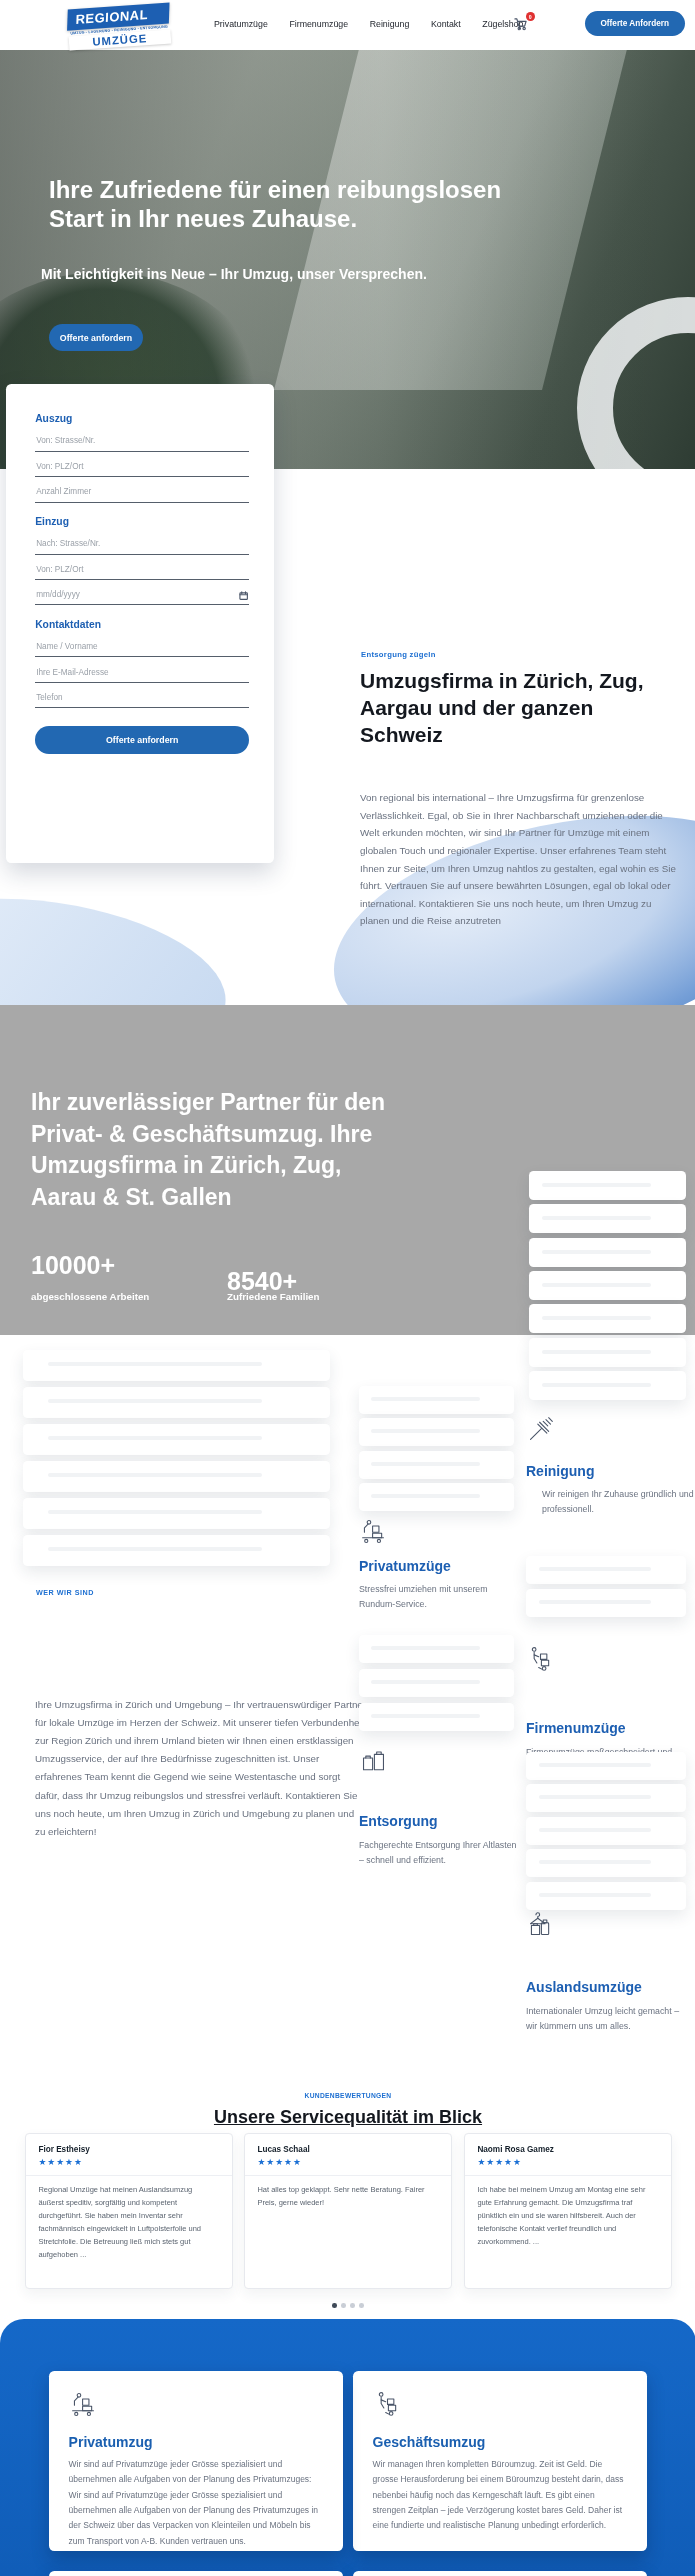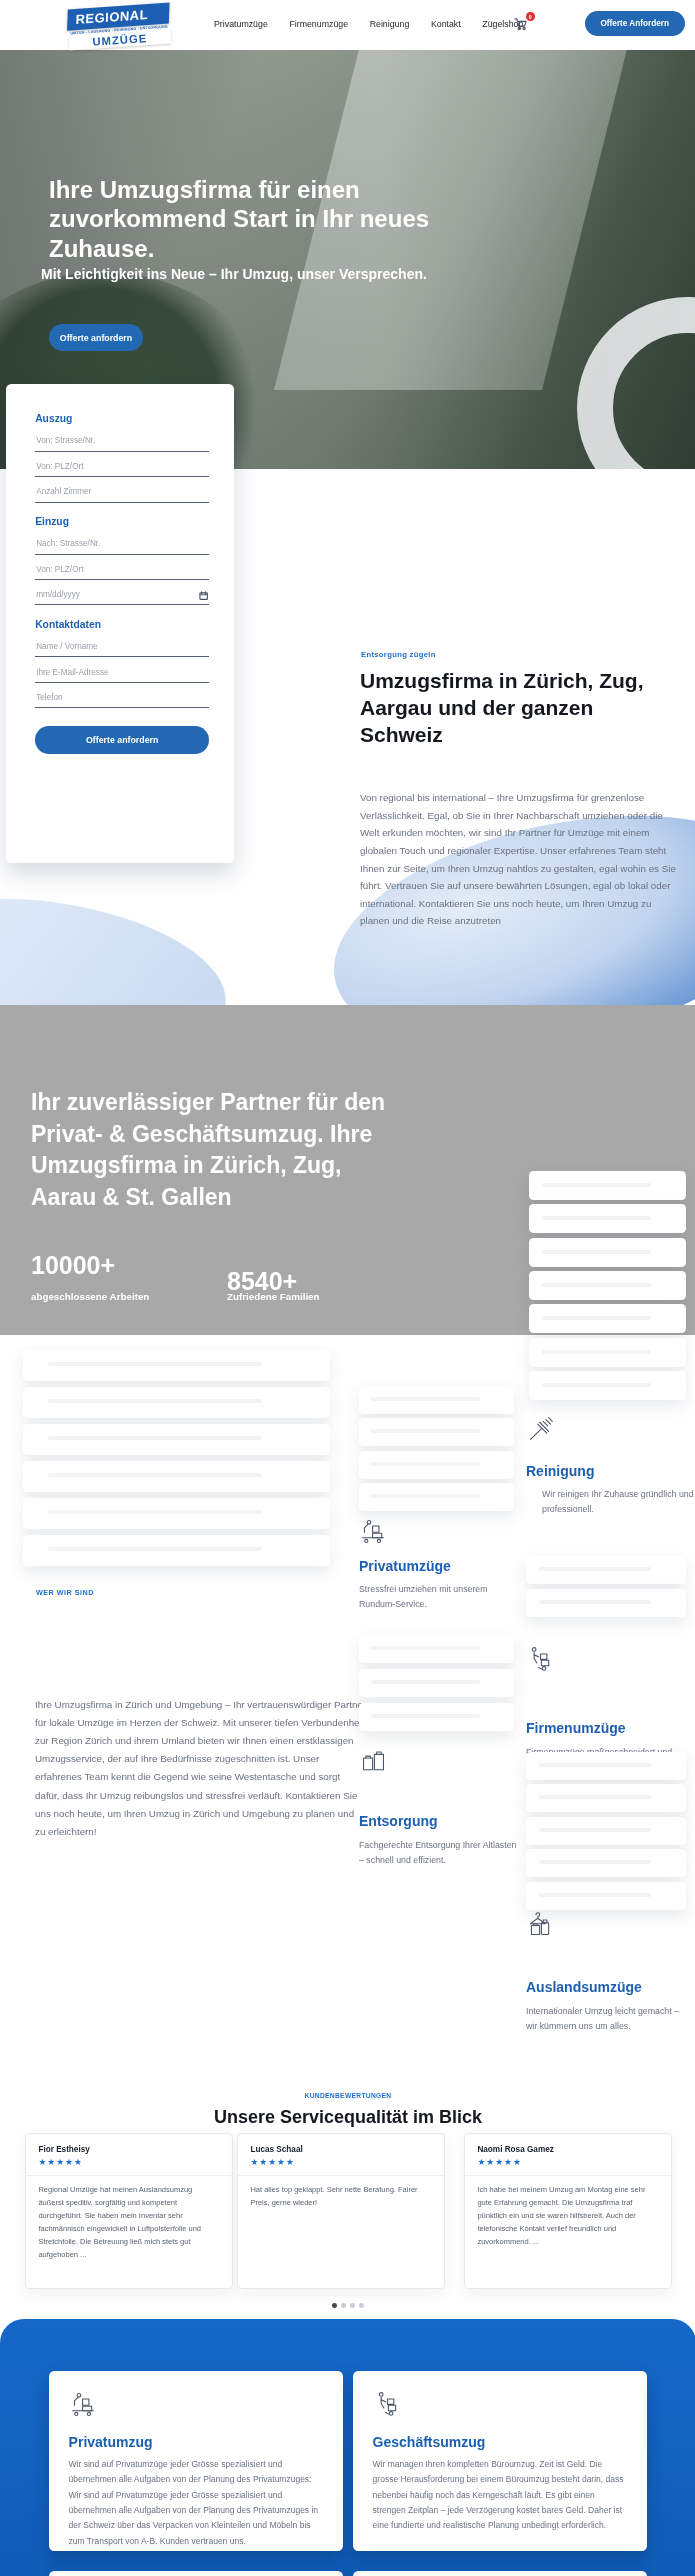--- a/index.html
+++ b/index.html
@@ -36,21 +36,21 @@
   .hero-green{position:absolute;left:-62px;top:222px;width:330px;height:268px;border-radius:50%;
               background:radial-gradient(circle,#33502f 0%,#2c4530 55%,rgba(44,69,48,0) 72%);opacity:.8;}
   .hero-ring{position:absolute;left:577px;top:247px;width:222px;height:222px;border-radius:50%;
              border:36px solid rgba(245,247,248,.85);}
   .hero-title{position:absolute;left:49px;top:125px;width:489px;color:#fff;font-size:24px;line-height:1.22;font-weight:bold;}
   .hero-sub{position:absolute;left:41px;top:216px;width:464px;color:#fff;font-size:14px;line-height:1.25;font-weight:bold;}
   .hero-cta{position:absolute;left:49px;top:274px;width:94px;height:27px;background:#2268b2;color:#fff;border:none;
             border-radius:14px;font-size:8.8px;font-weight:bold;cursor:pointer;}
 
   
-  .form-card{position:absolute;left:6.2px;top:384px;width:228px;height:479px;background:#fff;border-radius:5.2px;
+  .form-card{position:absolute;left:6.2px;top:384px;width:268px;height:479px;background:#fff;border-radius:5.2px;
              box-shadow:0 9.3px 23px rgba(20,40,70,.18);z-index:30;padding:29px 25px 0 29px;}
   .form-sec{color:#1d5fb2;font-weight:bold;font-size:10.3px;margin:9.3px 0 2.1px 0;}
   .finput{display:block;width:100%;border:none;border-bottom:0.5px solid #555e6b;padding:10.3px 1px 5.2px 1px;
           font-size:8.2px;color:#333;outline:none;background:transparent;font-family:inherit;}
   .finput::placeholder{color:#9aa0a8;}
   .date-wrap{position:relative;}
   .date-ico{position:absolute;right:1px;bottom:5.2px;width:9.3px;height:9.3px;}
   .form-submit{width:100%;height:28px;background:#2268b2;color:#fff;border:none;border-radius:14px;
                font-weight:bold;font-size:8.8px;margin-top:17.5px;cursor:pointer;}
 
@@ -81,21 +81,21 @@
   .m-eyebrow{left:36px;top:253px;font-size:7.2px;letter-spacing:0.5px;}
   .m-title{left:35px;top:269px;width:340px;font-size:23px;font-weight:bold;color:#14181f;line-height:1.25;}
   .m-body{left:35px;top:361px;width:332px;font-size:9.8px;line-height:1.85;color:#6a7280;}
   .svc-h{font-size:14px;font-weight:bold;color:#1d5fb2;}
   .svc-t{font-size:8.8px;line-height:1.7;color:#6a7280;}
   .svc-icon{width:29px;height:29px;}
 
   
   .testi{height:247px;background:#fff;}
   .t-eyebrow{top:19.6px;width:696px;text-align:center;font-size:6.7px;letter-spacing:0.3px;}
-  .t-title{top:35px;width:696px;text-align:center;font-size:18px;font-weight:bold;color:#14181f;}
+  .t-title{top:35px;width:696px;text-align:center;font-size:18px;font-weight:bold;color:#14181f;text-decoration:underline;}
   .t-card{position:absolute;top:61px;width:208px;height:156px;background:#fff;border:0.5px solid #e7e9ee;
           border-radius:4.1px;box-shadow:0 5.2px 12.4px rgba(30,45,70,.06);padding:11.3px 12.4px;}
   .t-name{font-size:8.2px;font-weight:bold;color:#15202b;}
   .t-stars{color:#1a6fd4;font-size:8.8px;letter-spacing:1px;margin:3.1px 0 7.2px 0;}
   .t-div{border-top:0.5px solid #edeff3;margin:0 -12.4px 7.2px -12.4px;}
   .t-text{font-size:7.5px;line-height:1.75;color:#5b6470;}
   .t-dots{position:absolute;top:231px;width:696px;display:flex;justify-content:center;gap:4.6px;}
   .dot{width:4.6px;height:4.6px;border-radius:50%;background:#c9ced6;cursor:pointer;}
   .dot.active{background:#3f4a58;}
 
@@ -134,21 +134,21 @@
       <span class="cart-badge">0</span>
     </div>
     <button class="header-cta">Offerte Anfordern</button>
   </div>
 
   <div class="section hero">
     <div class="hero-building"></div>
     <div class="hero-green"></div>
     <div class="hero-ring"></div>
     <div class="hero-shade"></div>
-    <h1 class="hero-title abs" style="margin:0;">Ihre Umzugsfirma für einen zuvorkommend Start in Ihr neues Zuhause.</h1>
+    <h1 class="hero-title abs" style="margin:0;">Ihre Zufriedene für einen reibungslosen Start in Ihr neues Zuhause.</h1>
     <div class="hero-sub abs">Mit Leichtigkeit ins Neue – Ihr Umzug, unser Versprechen.</div>
     <button class="hero-cta">Offerte anfordern</button>
   </div>
 
   <div class="form-card">
     <div class="form-sec" style="margin-top:0;">Auszug</div>
     <input class="finput" placeholder="Von: Strasse/Nr." style="">
     <input class="finput" placeholder="Von: PLZ/Ort" style="">
     <input class="finput" placeholder="Anzahl Zimmer" style="">
     <div class="form-sec" style="margin-top:13.4px;">Einzug</div>
@@ -250,21 +250,21 @@
   <div class="section testi">
     <div class="abs eyebrow t-eyebrow">KUNDENBEWERTUNGEN</div>
     <h2 class="abs t-title" style="margin:0;">Unsere Servicequalität im Blick</h2>
 
     <div class="t-card" style="left:25px;">
       <div class="t-name">Fior Estheisy</div>
       <div class="t-stars">★★★★★</div>
       <div class="t-div"></div>
       <div class="t-text">Regional Umzüge hat meinen Auslandsumzug äußerst speditiv, sorgfältig und kompetent durchgeführt. Sie haben mein Inventar sehr fachmännisch eingewickelt in Luftpolsterfolie und Stretchfolie. Die Betreuung ließ mich stets gut aufgehoben ...</div>
     </div>
-    <div class="t-card" style="left:237px;">
+    <div class="t-card" style="left:244px;">
       <div class="t-name">Lucas Schaal</div>
       <div class="t-stars">★★★★★</div>
       <div class="t-div"></div>
       <div class="t-text">Hat alles top geklappt. Sehr nette Beratung. Fairer Preis, gerne wieder!</div>
     </div>
     <div class="t-card" style="left:464px;">
       <div class="t-name">Naomi Rosa Gamez</div>
       <div class="t-stars">★★★★★</div>
       <div class="t-div"></div>
       <div class="t-text">Ich habe bei meinem Umzug am Montag eine sehr gute Erfahrung gemacht. Die Umzugsfirma traf pünktlich ein und sie waren hilfsbereit. Auch der telefonische Kontakt verlief freundlich und zuvorkommend. ...</div>

